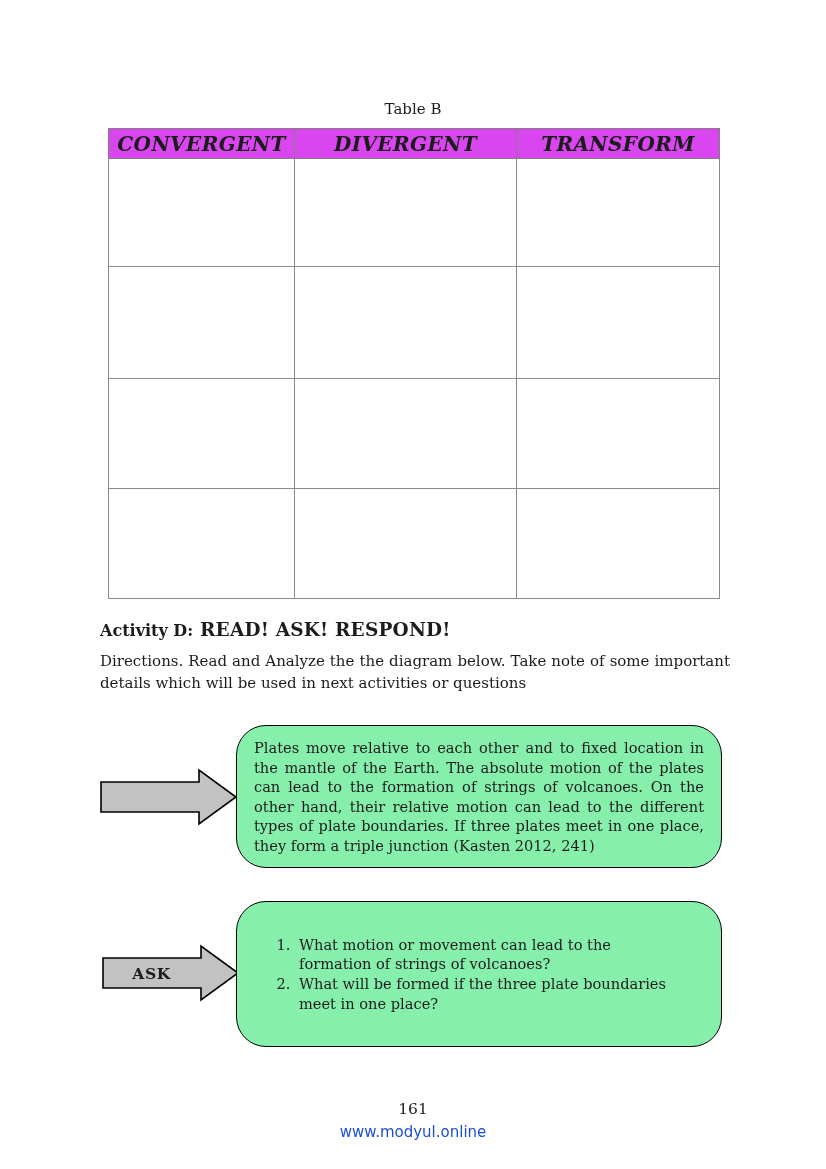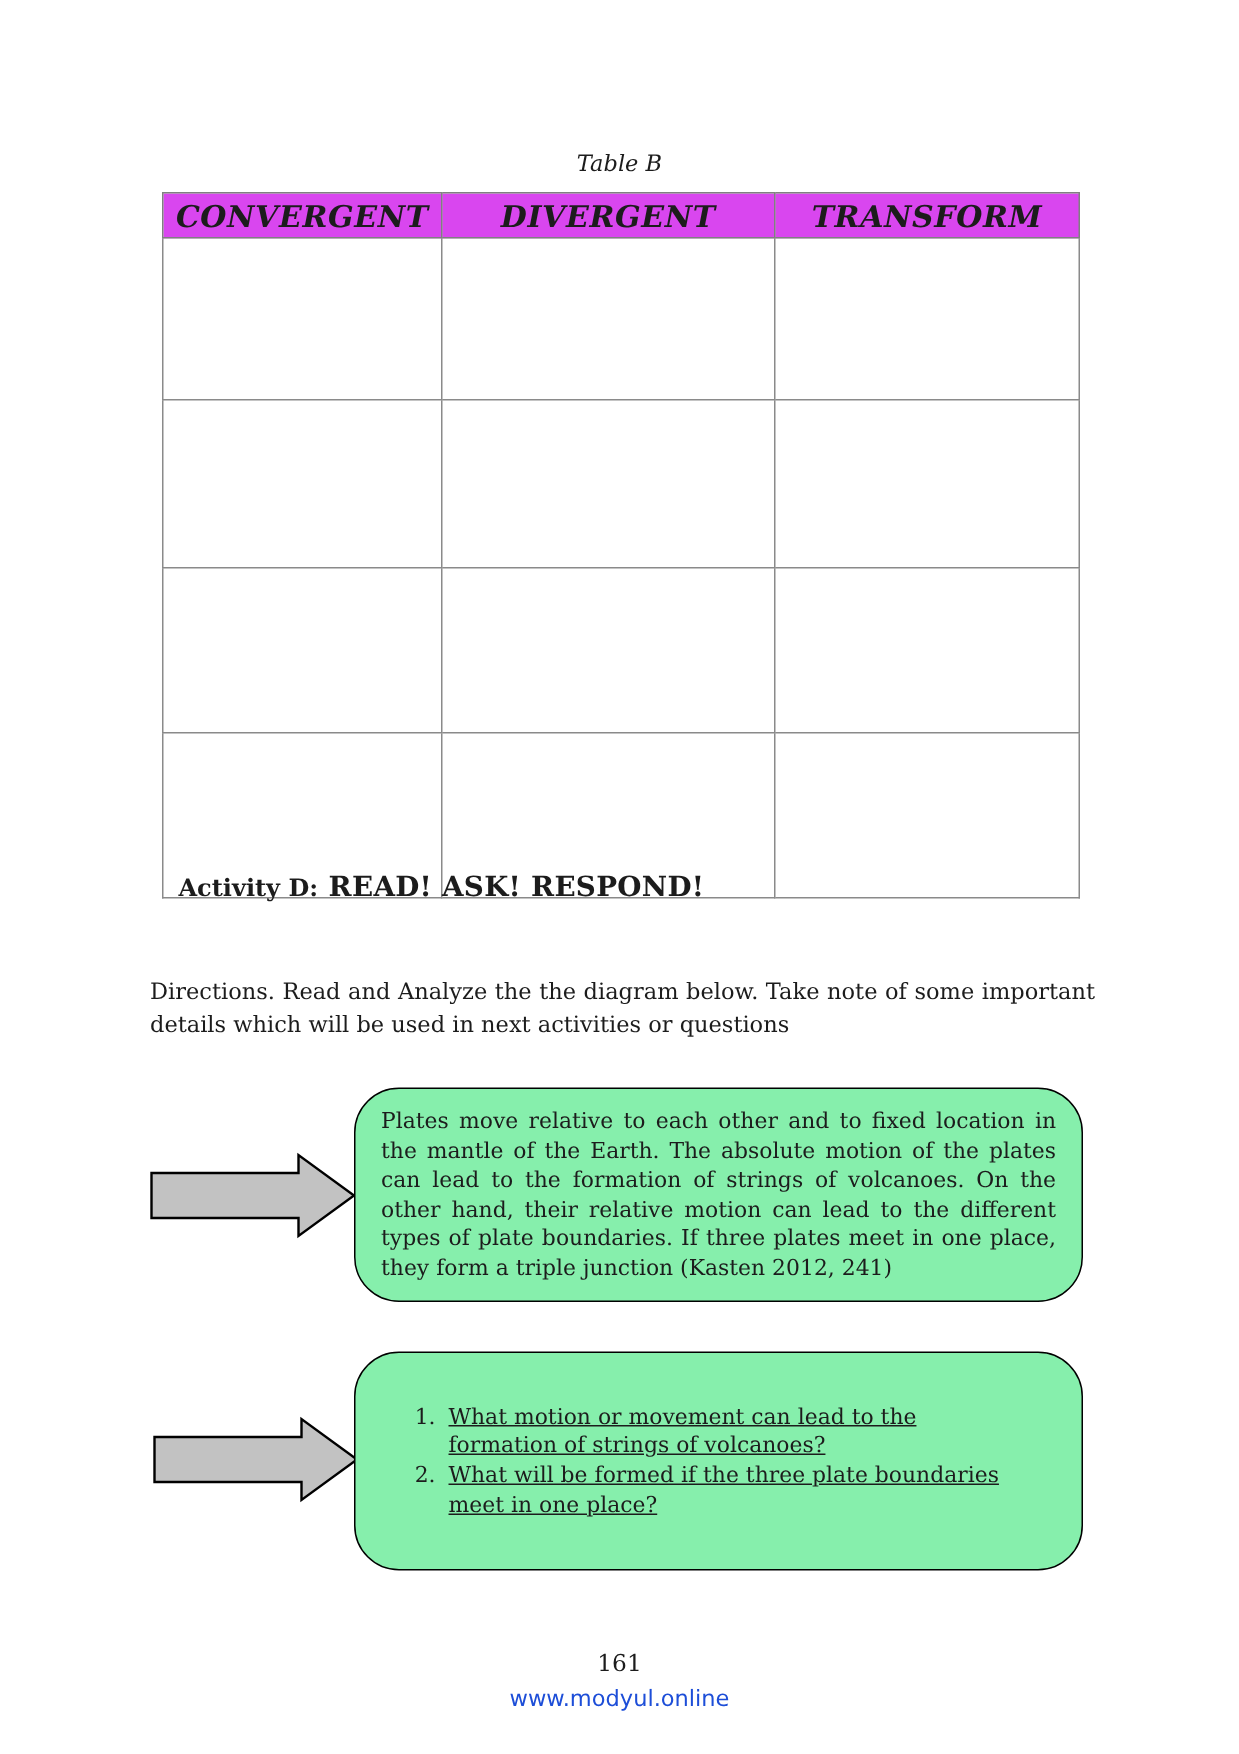--- a/index.html
+++ b/index.html
@@ -11,21 +11,20 @@
     color: #1c1c1c;
     position: relative;
     overflow: hidden;
   }
   .abs { position: absolute; }
 
   
   .table-caption {
     top: 100px; left: 0; width: 826px;
     text-align: center;
-    font-style: italic;
     font-size: 15px;
   }
   .ptable {
     top: 128px; left: 108px;
     border-collapse: collapse;
     table-layout: fixed;
   }
   .ptable th {
     background: #d946ef;
     border: 1px solid #808080;
@@ -39,25 +38,24 @@
     border: 1px solid #8a8a8a;
     background: #ffffff;
   }
   .row-1 td { height: 105px; }
   .row-2 td { height: 109px; }
   .row-3 td { height: 107px; }
   .row-4 td { height: 107px; }
 
   
   .activity-title {
-    top: 581px; left: 100px;
+    top: 619px; left: 100px;
     font-weight: bold;
     font-size: 16px;
     white-space: nowrap;
-    margin-left: 19px;
   }
   .activity-title .prefix { margin-right: 7px; }
   .activity-title .main { font-size: 18.5px; letter-spacing: 0.2px; }
 
   .directions {
     top: 651px; left: 100px; width: 630px;
     font-size: 15px;
     line-height: 21.5px;
     text-align: justify;
   }
@@ -81,21 +79,21 @@
     display: flex;
     align-items: center;
   }
   .ask-box ol {
     margin: 0;
     padding-left: 58px;
     padding-right: 34px;
     font-size: 14.6px;
     line-height: 19.6px;
   }
-  .ask-box li { padding-left: 4px; text-decoration: underline; }
+  .ask-box li { padding-left: 4px; }
 
   
   .arrow-wrap {
     width: 138px; height: 58px;
   }
   .read-arrow { top: 768px; left: 100px; }
   .ask-arrow  { top: 944px; left: 102px; }
   .arrow-label {
     position: absolute;
     left: 0; top: 1px;
@@ -179,20 +177,21 @@
   </div>
 
   <div class="abs bubble read-box">
     <span>Plates move relative to each other and to fixed location in the mantle of the Earth. The absolute motion of the plates can lead to the formation of strings of volcanoes. On the other hand, their relative motion can lead to the different types of plate boundaries. If three plates meet in one place, they form a triple junction (Kasten 2012, 241)</span>
   </div>
 
   <div class="abs arrow-wrap ask-arrow">
     <svg width="138" height="58" viewBox="0 0 138 58">
       <polygon points="1,14 99,14 99,2 136,29 99,56 99,44 1,44" fill="#c2c2c2" stroke="#000000" stroke-width="1.6" stroke-linejoin="miter"></polygon>
     </svg>
+    <span class="arrow-label">ASK</span>
   </div>
 
   <div class="abs bubble ask-box">
     <ol>
       <li>What motion or movement can lead to the formation of strings of volcanoes?</li>
       <li>What will be formed if the three plate boundaries meet in one place?</li>
     </ol>
   </div>
 
   <div class="abs page-number">161</div>

